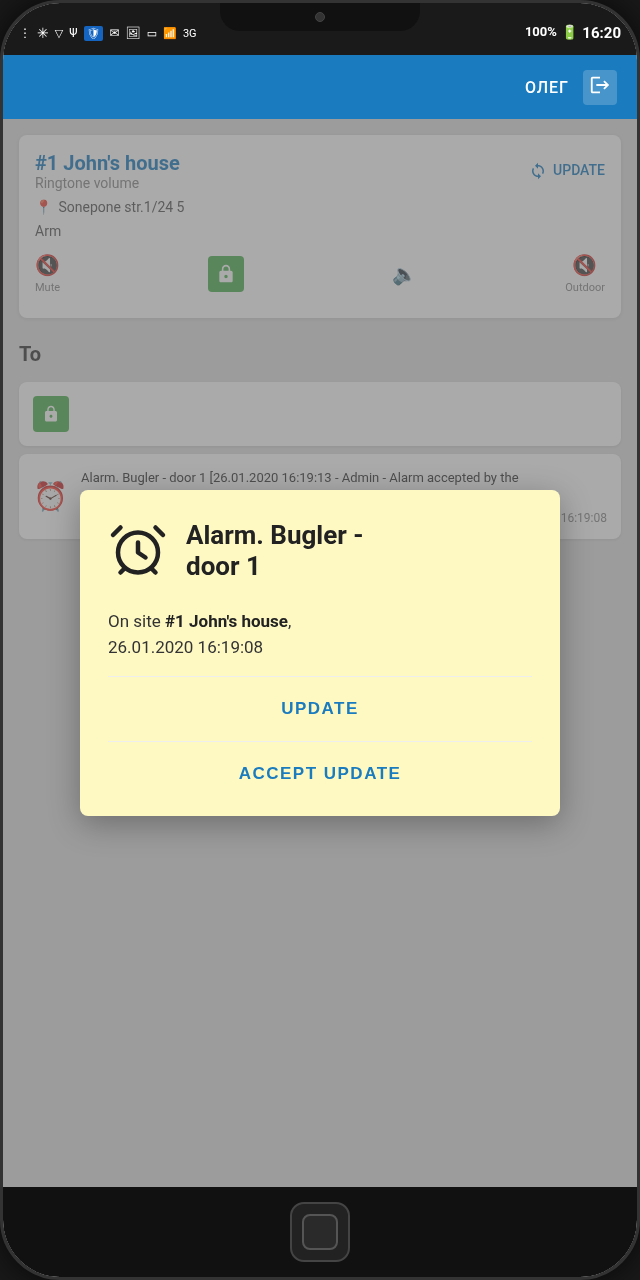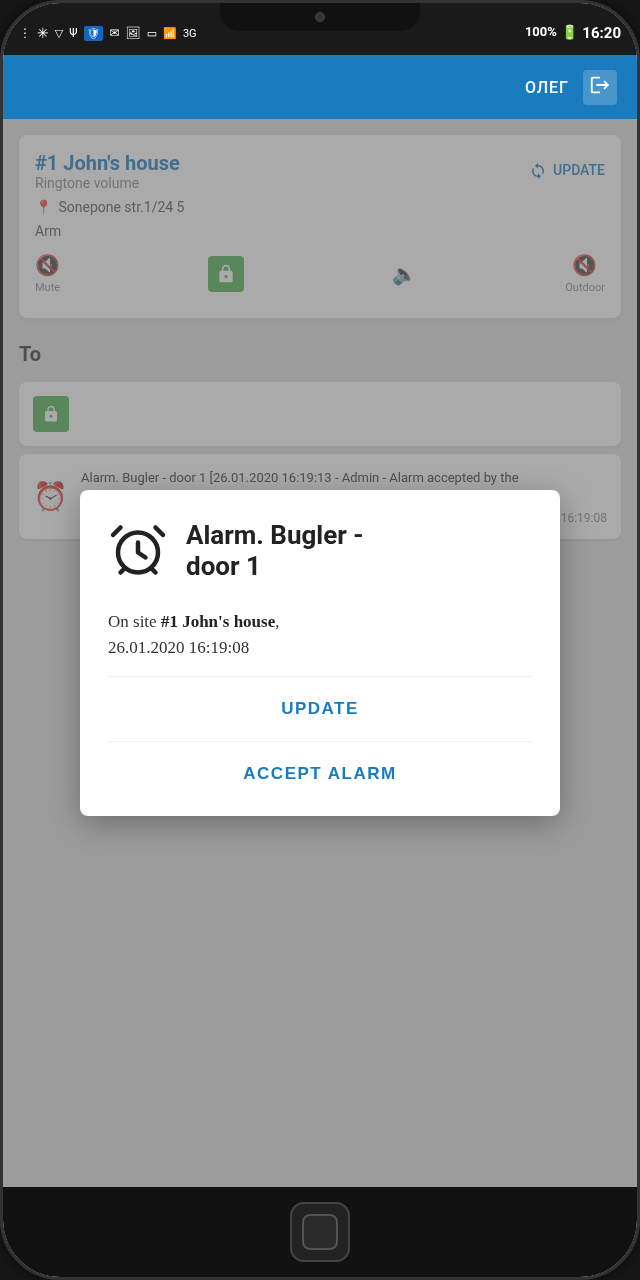--- a/index.html
+++ b/index.html
@@ -231,21 +231,21 @@
       font-size: 12px;
       margin-top: 4px;
     }
 
     
     .dialog {
       position: absolute;
       top: 50%;
       left: 50%;
       transform: translate(-50%, -50%);
-      background: #ffffff;
+      background: #fef9c3;
       border-radius: 8px;
       width: 480px;
       padding: 30px 28px 10px 28px;
       z-index: 100;
       box-shadow: 0 8px 32px rgba(0,0,0,0.3);
     }
 
     .dialog-header {
       display: flex;
       align-items: flex-start;
@@ -264,21 +264,20 @@
     .dialog-title {
       font-size: 26px;
       font-weight: bold;
       color: #222;
       line-height: 1.2;
     }
 
     .dialog-body {
       padding: 0 0 16px 0;
       border-bottom: 1px solid #eee;
-      font-family: Liberation Serif, serif;
     }
 
     .dialog-body-text {
       font-size: 17px;
       color: #333;
       line-height: 1.5;
     }
 
     .dialog-body-text strong {
       font-weight: bold;
@@ -492,21 +491,21 @@
             </div>
           </div>
           <div class="dialog-body">
             <div class="dialog-body-text">
               On site <strong>#1 John's house</strong>,<br>
               26.01.2020 16:19:08
             </div>
           </div>
           <div class="dialog-actions">
             <button class="dialog-btn">UPDATE</button>
-            <button class="dialog-btn">ACCEPT ALARM</button>
+            <button class="dialog-btn">ACCEPT UPDATE</button>
           </div>
         </div>
 
       </div>
     </div>
 
     <div class="bottom-bar">
       <div class="home-button">
         <div class="home-button-inner"></div>
       </div>

